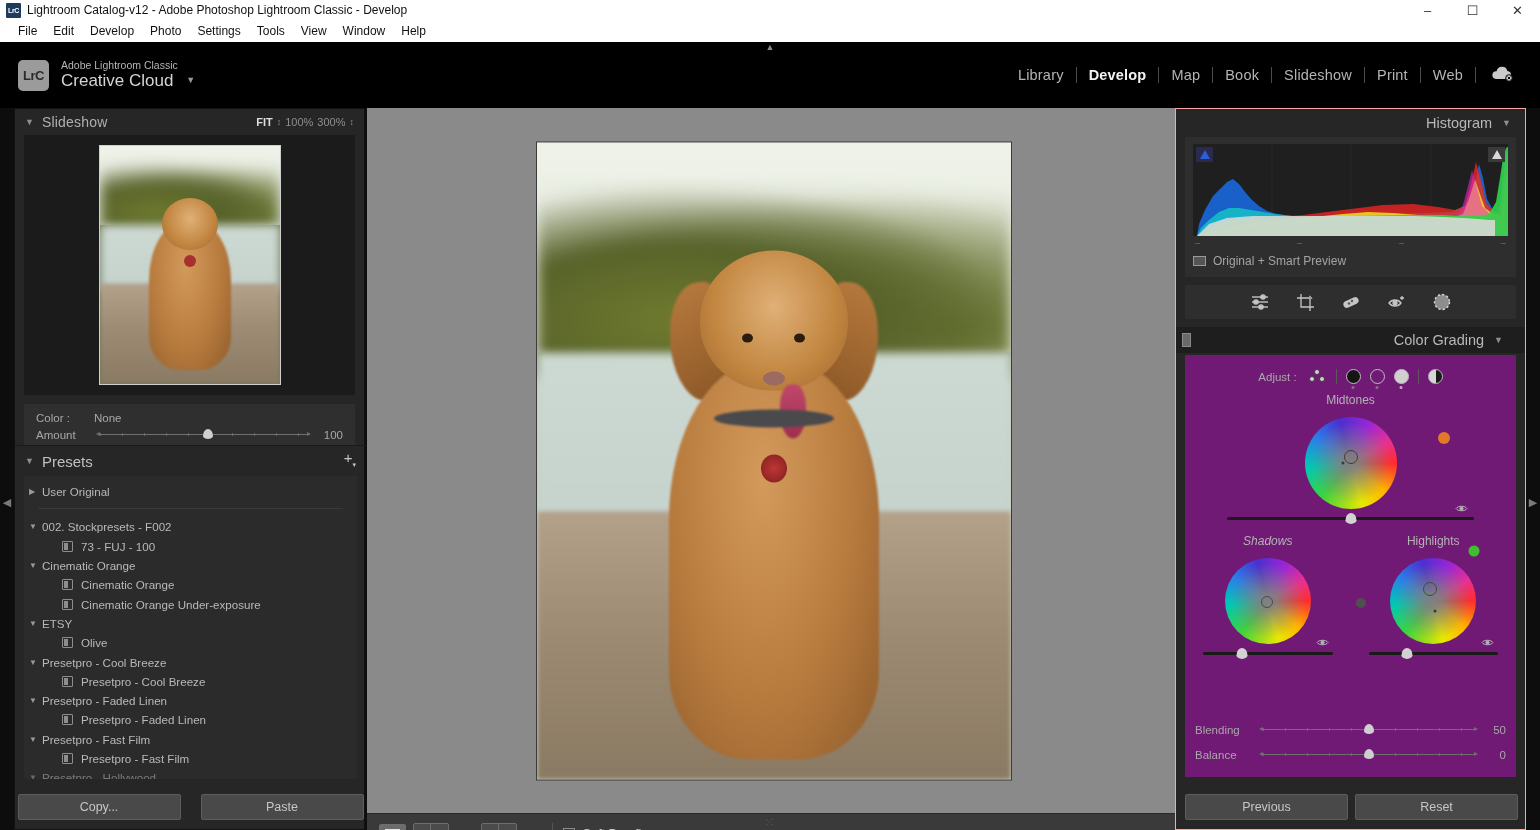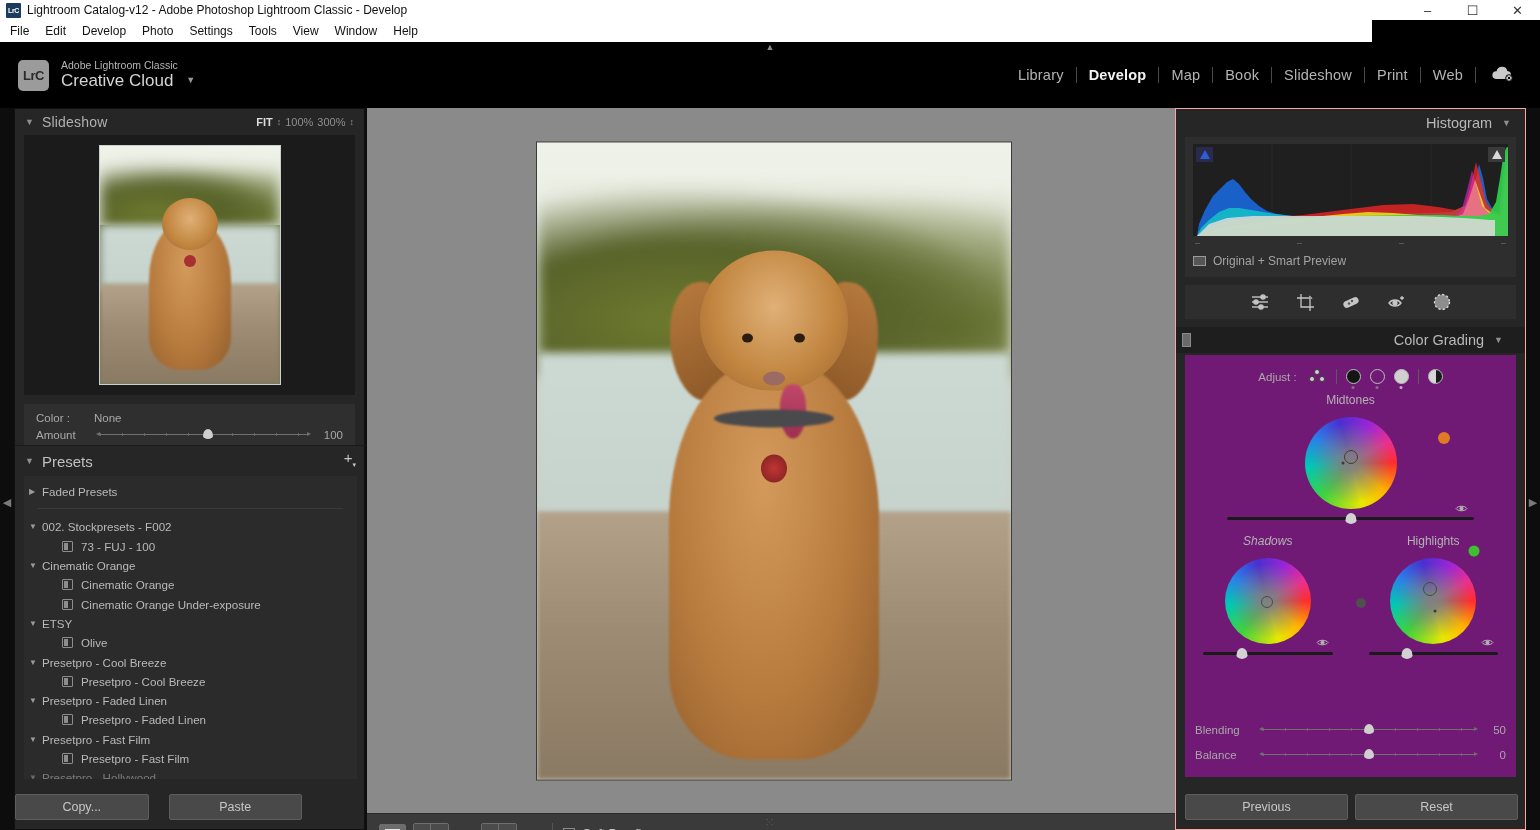--- a/index.html
+++ b/index.html
@@ -24,22 +24,22 @@
   }
   #titlebar .tb-title { font-size: 12px; color: #111; }
   #titlebar .tb-ctrls { margin-left: auto; display: flex; height: 20px; }
   #titlebar .tb-btn {
     width: 45px; height: 20px; display: flex; align-items: center;
     justify-content: center; font-size: 13px; color: #333;
   }
 
   
   #menubar {
-    position: absolute; left: 0; top: 20px; width: 1372px; height: 22px;
-    background: #ffffff; display: flex; align-items: center; padding-left: 2px;
+    position: absolute; left: 0; top: 20px; width: 1540px; height: 22px;
+    background: #ffffff; display: flex; align-items: center; padding-left: 10px;
   }
   #menubar .mi { font-size: 12px; color: #111; padding: 2px 8px; }
 
   
   #app {
     position: absolute; left: 0; top: 42px; width: 1540px; height: 788px;
     background: #0d0d0d;
   }
 
   
@@ -143,21 +143,21 @@
     width: 11px; height: 11px; border: 1px solid #8d8d8d; margin-right: 8px;
     position: relative; flex: none; border-radius: 1px;
   }
   .pl-icon:before {
     content: ""; position: absolute; left: 1px; top: 1px; width: 4px; height: 7px;
     background: #8d8d8d;
   }
   .pl-sep { height: 1px; background: #3a3a3a; margin: 7px 14px 8px 14px; }
 
   #left-btnrow {
-    position: absolute; left: 0; bottom: 0; width: 287px; height: 44px;
+    position: absolute; left: 0; bottom: 0; width: 351px; height: 44px;
     display: flex; align-items: center; justify-content: center; gap: 20px;
   }
   .lrbtn {
     width: 163px; height: 26px; background: #494949;
     border: 1px solid #5d5d5d; border-radius: 2px; color: #c6c6c6;
     font-size: 12.5px; display: flex; align-items: center; justify-content: center;
   }
 
   
   .edge-arrow {
@@ -515,21 +515,21 @@
 
     <div id="presets-panel">
       <div id="presets-head">
         <span class="tri">▼</span>
         <span class="ptitle">Presets</span>
         <span class="plus">+<sub style="font-size:7px;">▾</sub></span>
       </div>
       <div id="preset-list">
         <div class="pl-row group">
           <span class="gtri">▶</span>
-          <span>Faded Presets</span>
+          <span>User Original</span>
         </div>
         <div class="pl-sep"></div>
 
         <div class="pl-row group">
           <span class="gtri">▼</span>
           <span>002. Stockpresets - F002</span>
         </div>
         <div class="pl-row item">
           <span class="pl-icon"></span>
           <span>73 - FUJ - 100</span>

